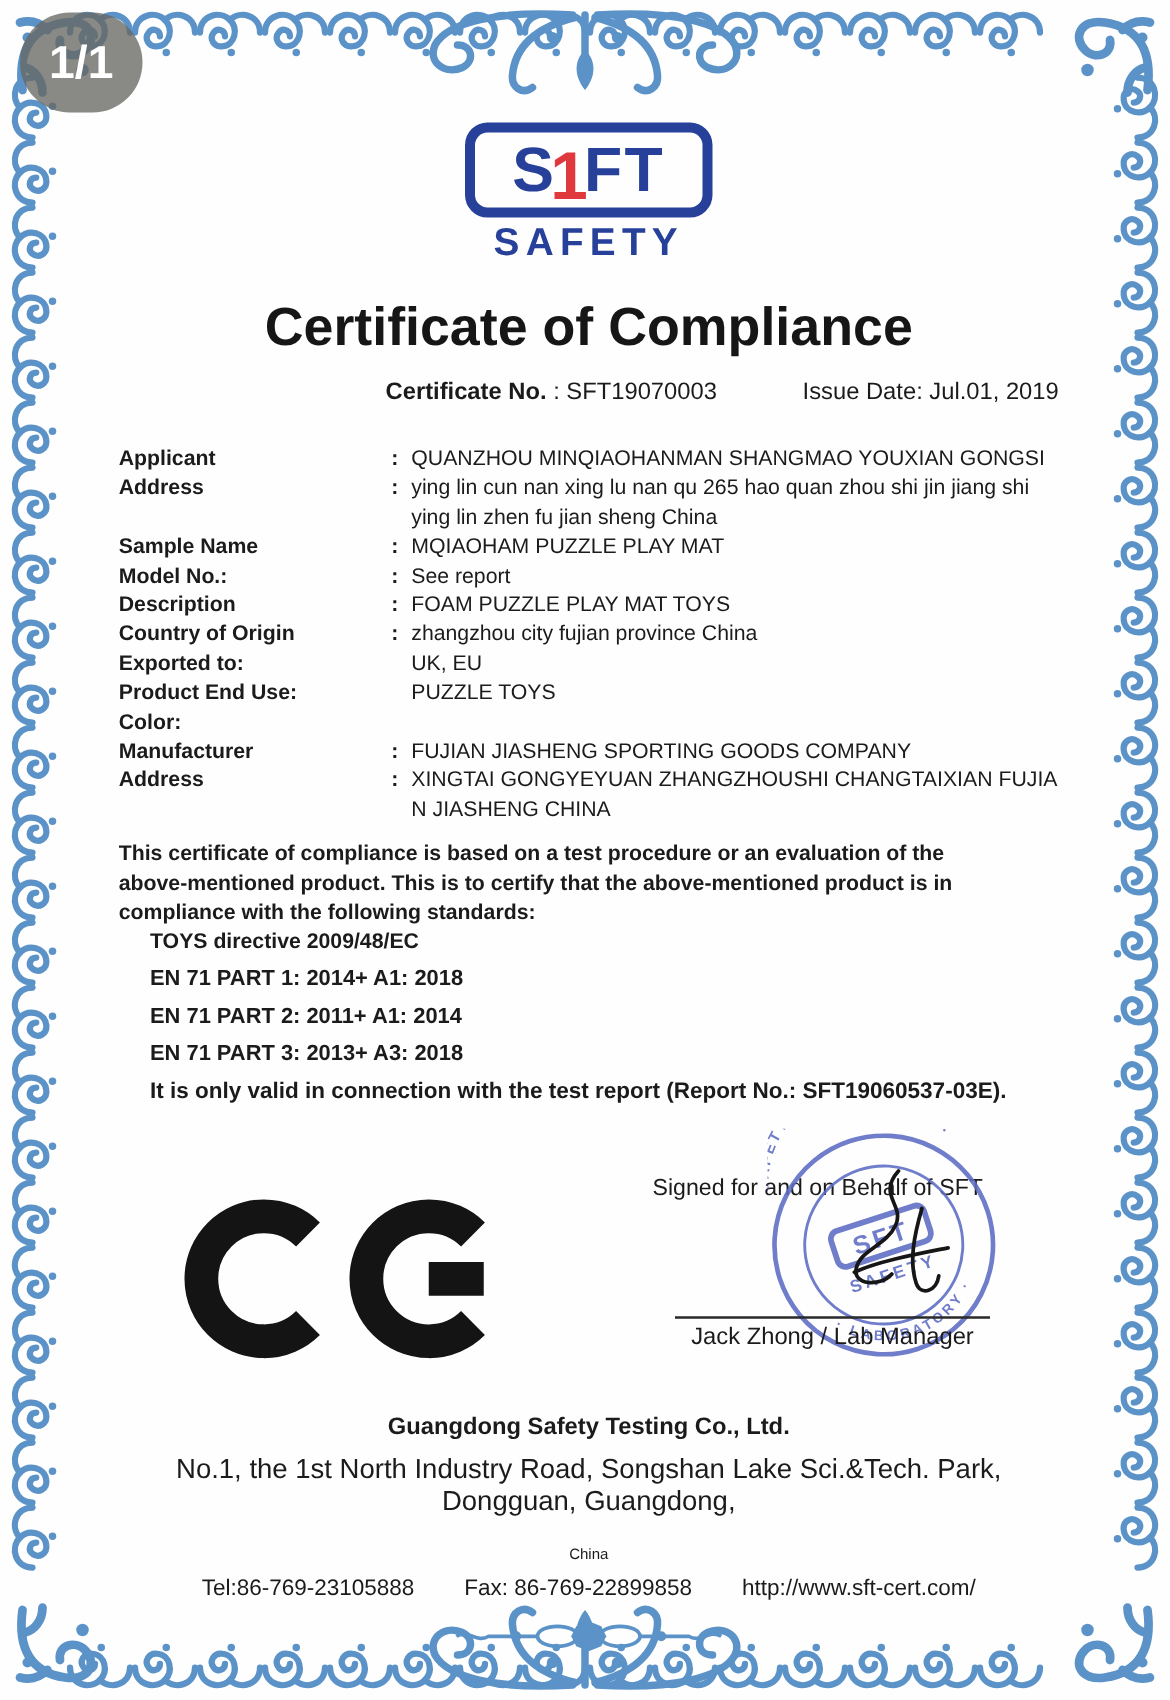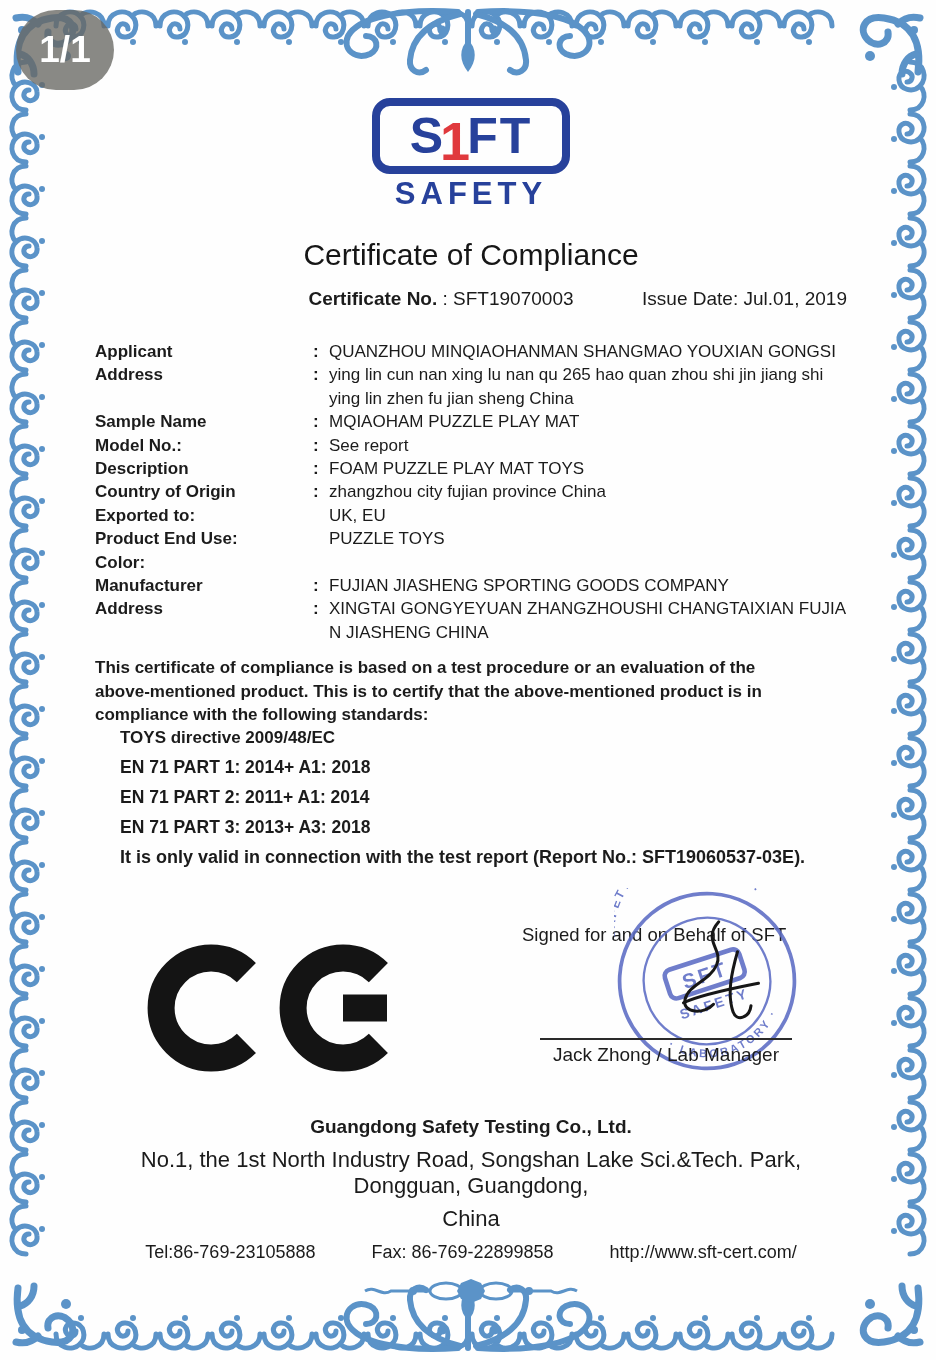--- a/index.html
+++ b/index.html
@@ -20,21 +20,21 @@
 
   
   .logo-wrap { margin-top:98px; display:flex; flex-direction:column; align-items:center; }
   .logo-box { width:198px; height:76px; border:8px solid #27419b; border-radius:18px;
     display:flex; align-items:center; justify-content:center; font-weight:bold;
     color:#27419b; font-size:50px; letter-spacing:2px; }
   .logo-box .one { color:#e0393d; font-size:54px; margin:0 -5px; position:relative; top:5px; z-index:2; }
   .logo-sub { margin-top:2px; font-weight:bold; color:#27419b; font-size:31px; letter-spacing:5px; }
 
   
-  .title { margin-top:26px; text-align:center; font-size:30px; font-weight:normal; color:#161616; }
+  .title { margin-top:26px; text-align:center; font-size:43px; font-weight:bold; color:#161616; }
   .cert-line { margin-top:16px; text-align:right; font-size:19px; }
   .cert-line .b { font-weight:bold; }
   .cert-line .sp { display:inline-block; width:58px; }
 
   
   .details { margin-top:30px; }
   .drow { display:grid; grid-template-columns:218px 16px 1fr; font-size:17px; line-height:23.4px; }
   .drow .lbl { font-weight:bold; }
   .drow .sep { font-weight:bold; text-align:left; }
 
@@ -52,22 +52,22 @@
   .signed-for { position:absolute; top:4px; left:0; font-size:18.5px; white-space:nowrap; }
   .stamp { position:absolute; left:92px; top:-32px; opacity:.88; }
   .sig-scrawl { position:absolute; left:118px; top:-24px; }
   .sig-line { position:absolute; top:118px; left:18px; width:252px; border-top:2px solid #2a2a2a; }
   .signer { position:absolute; top:124px; left:18px; width:252px; text-align:center; font-size:19px; }
 
   
   .footer { text-align:center; }
   .f-company { margin-top:6px; font-weight:bold; font-size:19px; }
   .f-addr { margin-top:9px; font-size:22px; }
-  .f-country { margin-top:7px; font-size:22px; }
-  .f-contact { margin-top:10px; font-size:18px; display:flex; justify-content:center; gap:56px; }
+  .f-country { margin-top:22px; font-size:12px; }
+  .f-contact { margin-top:10px; font-size:18px; display:flex; justify-content:center; gap:40px; }
   .f-divider { margin-top:14px; }
 </style>
 </head>
 <body>
 
 <div class="page">
 
   <svg class="frame" id="frame" viewBox="0 0 936 1360">
     <defs>
       <g id="curl" fill="none" stroke="#5b93c8" stroke-width="5" stroke-linecap="round">

